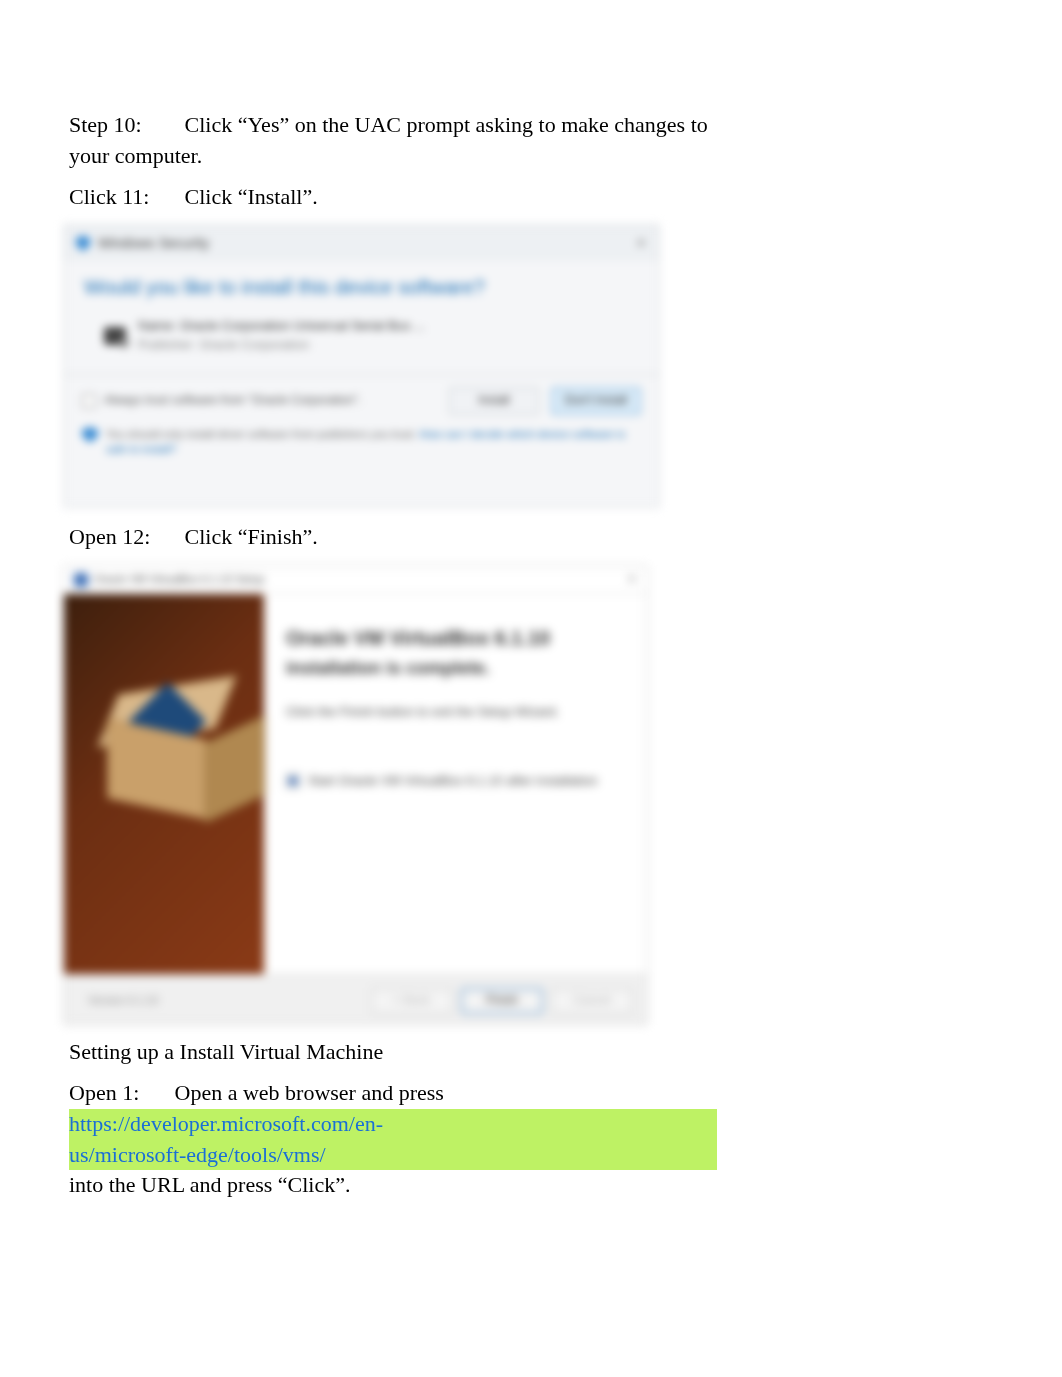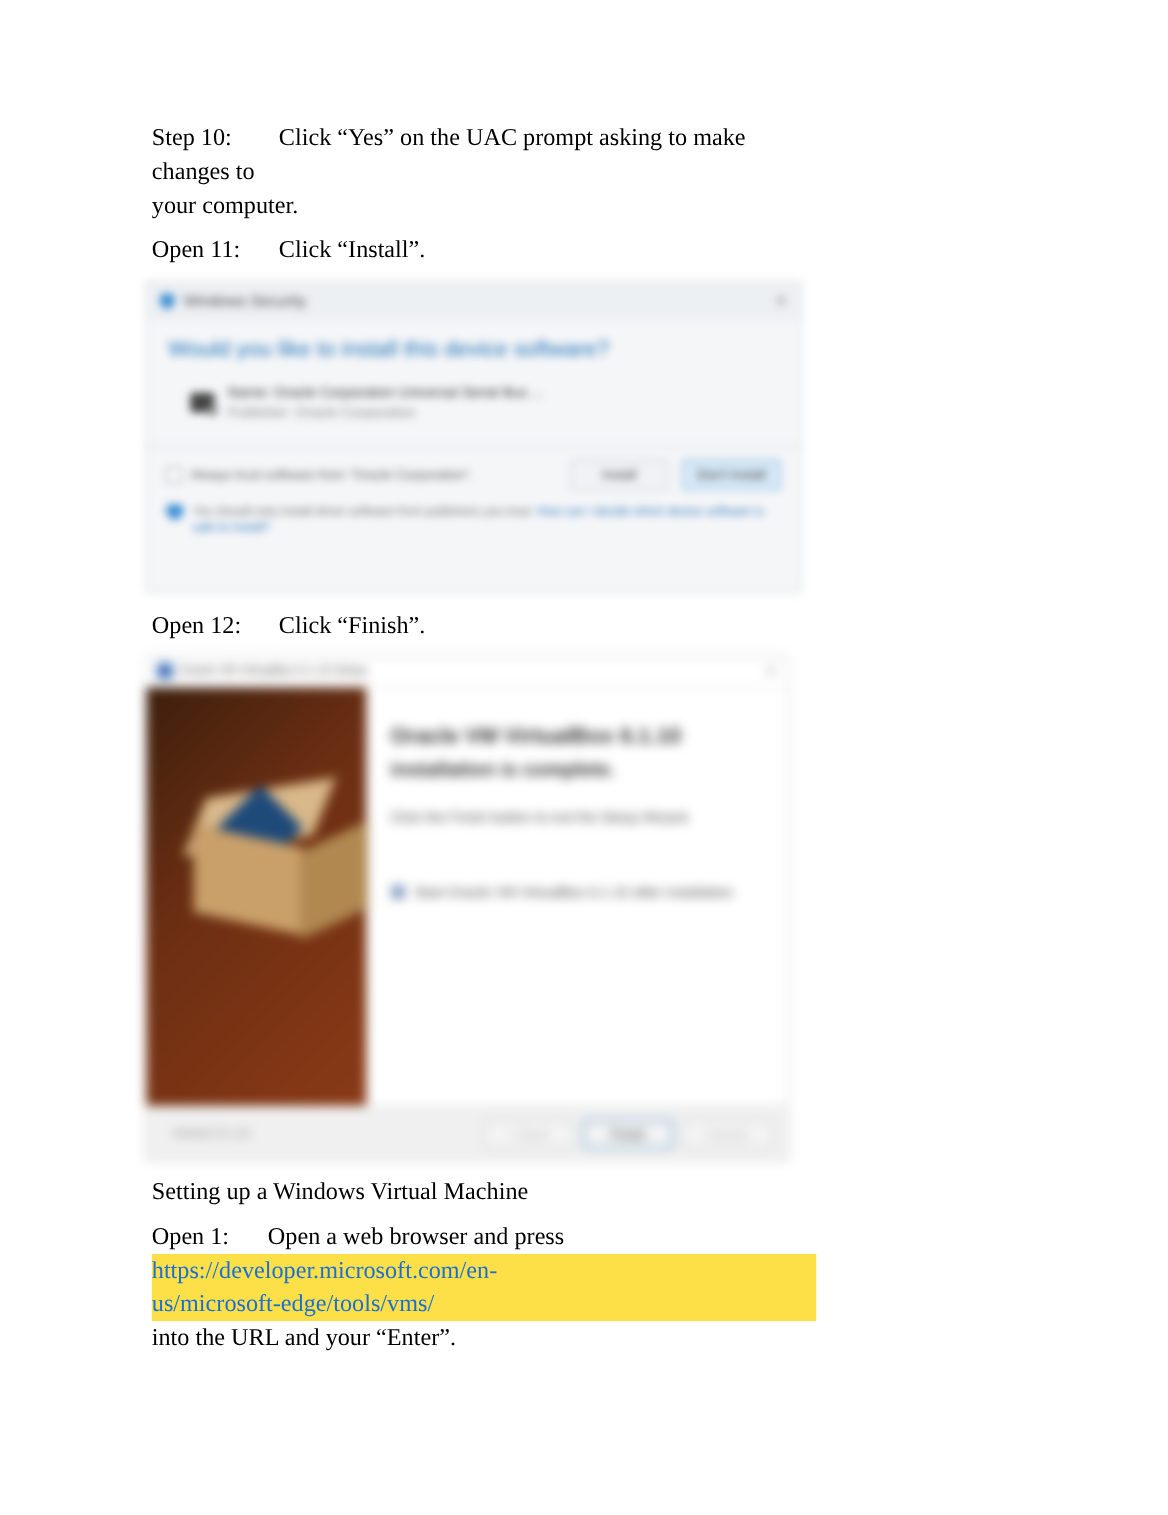--- a/index.html
+++ b/index.html
@@ -7,23 +7,22 @@
       font-family: Georgia, 'Times New Roman', serif;
       background: #ffffff;
       width: 1062px;
       height: 1377px;
       position: relative;
       font-size: 22px;
       color: #000000;
       line-height: 1.4;
     }
     .content {
-      padding: 110px 113px 0 113px;
+      padding: 110px 113px 0 69px;
       width: 830px;
-      margin-left: 25px;
     }
     .step-line {
       margin-bottom: 10px;
     }
     .step-label {
       display: inline-block;
       width: 110px;
     }
     .step-text {
       display: inline;
@@ -367,38 +366,38 @@
       margin: 10px 0 10px 0;
     }
     .step1-label {
       display: inline-block;
       width: 100px;
     }
     .link-text {
       color: #1a6fd6;
     }
     .highlight {
-      background: #fde047;
+      background: #bef264;
       display: inline-block;
       padding-right: 220px;
     }
   </style>
 </head>
 <body>
 
 <div class="content">
 
   <div class="step-line">
     <span class="step-label">Step 10:</span>
     <span class="step-text">Click “Yes” on the UAC prompt asking to make changes to</span>
     <span class="continuation">your computer.</span>
   </div>
 
   <div class="step-line">
-    <span class="step-label">Open 11:</span>
+    <span class="step-label">Click 11:</span>
     <span class="step-text">Click “Install”.</span>
   </div>
 
   <div class="blurred-dialog">
     <div class="d1-titlebar">
       <div class="d1-title-left">
         <div class="d1-shield"></div>
         <span class="d1-title-text">Windows Security</span>
       </div>
       <span class="d1-close">✕</span>
@@ -469,24 +468,24 @@
     <div class="d2-footer">
       <span class="d2-version">Version 6.1.10</span>
       <div class="d2-buttons">
         <div class="d2-btn disabled">&lt; Back</div>
         <div class="d2-btn primary">Finish</div>
         <div class="d2-btn disabled">Cancel</div>
       </div>
     </div>
   </div>
 
-  <div class="section-heading">Setting up a Windows Virtual Machine</div>
+  <div class="section-heading">Setting up a Install Virtual Machine</div>
 
   <div class="step-line">
     <span class="step1-label">Open 1:</span>
     <span class="step-text">Open a web browser and press</span>
     <span class="continuation highlight">
       <span class="link-text">https://developer.microsoft.com/en-us/microsoft-edge/tools/vms/</span>
     </span>
-    <span class="continuation">into the URL and your “Enter”.</span>
+    <span class="continuation">into the URL and press “Click”.</span>
   </div>
 
 </div>
 
 </body></html>

